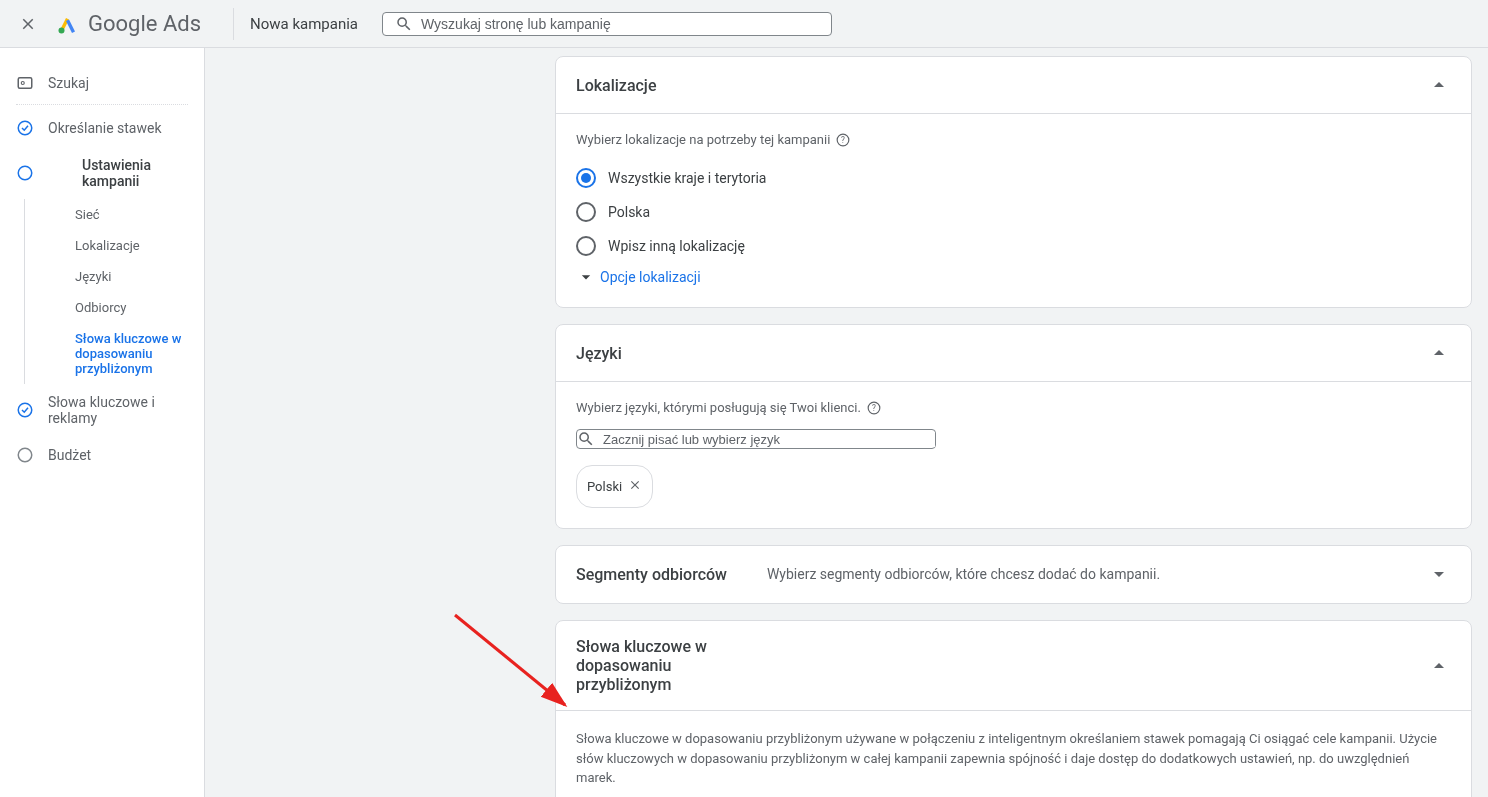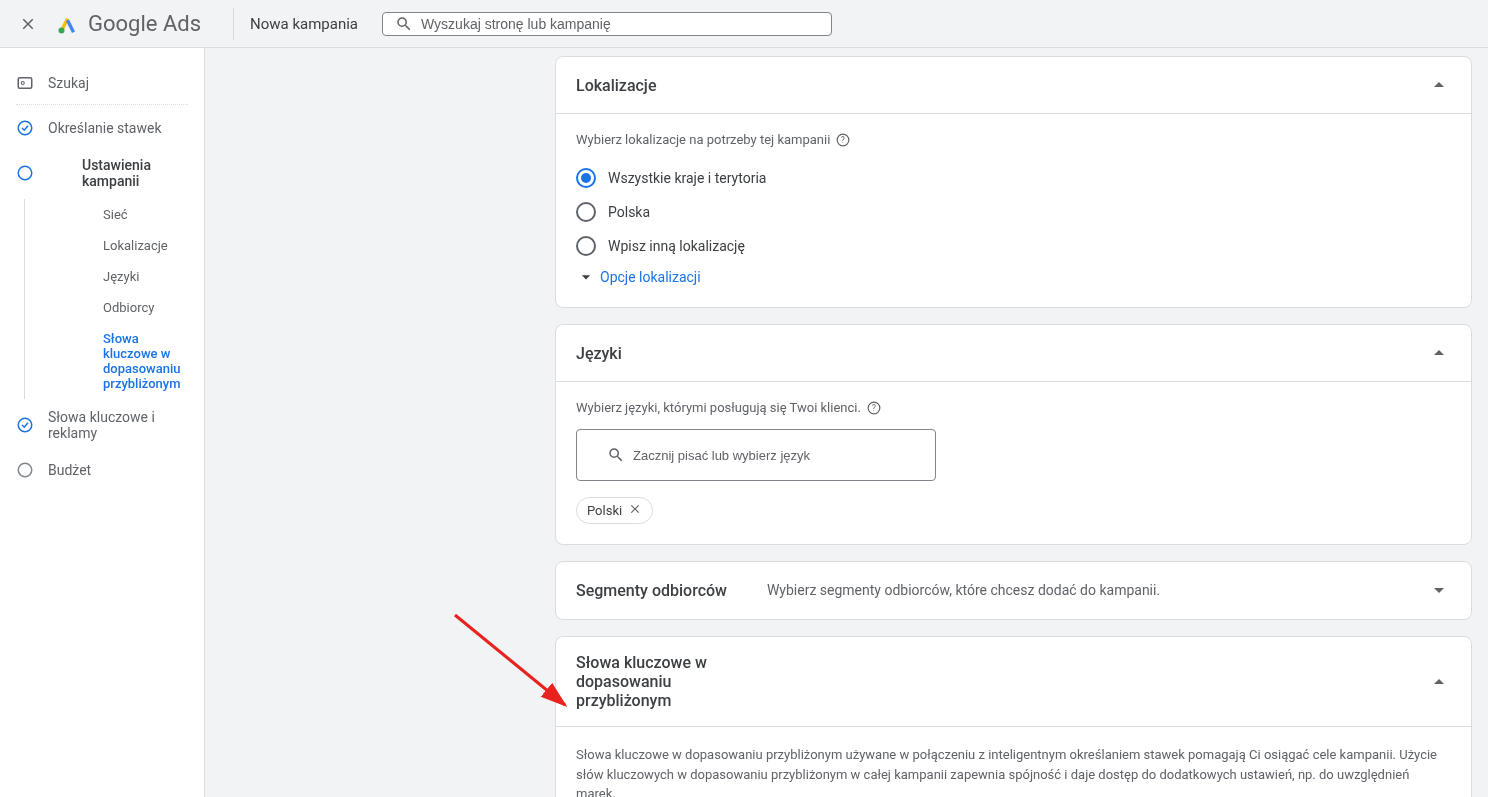--- a/index.html
+++ b/index.html
@@ -15,46 +15,46 @@
     .search-bar .search-icon { color: #5f6368; margin-right: 8px; }
     .search-bar input { border: none; outline: none; font-size: 14px; flex: 1; color: #3c4043; }
     .search-bar input::placeholder { color: #5f6368; }
     
     .container { display: flex; height: calc(100vh - 48px); }
     .sidebar { width: 205px; background: #fff; padding: 16px 0; border-right: 1px solid #dadce0; overflow-y: auto; }
     .sidebar-item { display: flex; align-items: center; padding: 10px 16px; cursor: pointer; color: #5f6368; font-size: 14px; }
     .sidebar-item.bold { font-weight: 500; color: #3c4043; gap: 34px; }
     .sidebar-item .step-icon { width: 18px; height: 18px; margin-right: 14px; flex-shrink: 0; }
     .sidebar-sep { border-top: 1px dotted #dadce0; margin: 2px 16px 4px 16px; }
-    .sidebar-sub { padding: 8px 16px 8px 78px; cursor: pointer; color: #5f6368; font-size: 13px; border-left: 1px solid #dadce0; margin-left: 24px; }
+    .sidebar-sub { padding: 8px 16px 8px 50px; cursor: pointer; color: #5f6368; font-size: 13px; border-left: 1px solid #dadce0; margin-left: 24px; }
     .sidebar-sub.active { color: #1a73e8; font-weight: 500; }
     
     .main { flex: 1; overflow-y: auto; padding: 8px 16px 0 350px; }
     .card { background: #fff; border: 1px solid #dadce0; border-radius: 8px; margin-bottom: 16px; }
     .card-header { display: flex; align-items: center; justify-content: space-between; padding: 16px 20px; cursor: pointer; border-bottom: 1px solid transparent; }
     .card-header.expanded { border-bottom-color: #dadce0; }
     .card-title { font-size: 16px; font-weight: 500; color: #3c4043; max-width: 140px; }
     .card-subtitle { color: #5f6368; font-size: 14px; flex: 1; margin-left: 40px; }
     .chevron { color: #5f6368; }
     .card-body { padding: 18px 20px 20px 20px; }
     .field-label { color: #5f6368; font-size: 13px; margin-bottom: 14px; display: flex; align-items: center; }
     .help-icon { margin-left: 6px; color: #5f6368; width: 14px; height: 14px; }
     .radio-option { display: flex; align-items: center; padding: 7px 0; cursor: pointer; }
     .radio-circle { width: 20px; height: 20px; border: 2px solid #5f6368; border-radius: 50%; margin-right: 12px; flex-shrink: 0; display: flex; align-items: center; justify-content: center; }
     .radio-circle.selected { border-color: #1a73e8; }
     .radio-circle.selected::after { content: ''; width: 10px; height: 10px; background: #1a73e8; border-radius: 50%; }
     .radio-label { color: #3c4043; font-size: 14px; }
     .expand-link { display: flex; align-items: center; color: #1a73e8; cursor: pointer; margin-top: 4px; font-size: 14px; }
     .expand-link .chev { margin-right: 4px; }
     
-    .lang-input { display: flex; align-items: center; border: 1px solid #80868b; border-radius: 4px; height: 52px; width: 360px; padding: 0 30px; margin-bottom: 16px; }
+    .lang-input { display: flex; align-items: center; border: 1px solid #80868b; border-radius: 4px; height: 20px; width: 360px; padding: 0 0; margin-bottom: 16px; }
     .lang-input input { border: none; outline: none; font-size: 13px; flex: 1; }
     .lang-input input::placeholder { color: #5f6368; }
     .lang-input .search-icon { color: #5f6368; margin-right: 8px; }
-    .chip { display: inline-flex; align-items: center; border: 1px solid #dadce0; border-radius: 16px; padding: 4px 10px; font-size: 13px; color: #3c4043; }
+    .chip { display: inline-flex; align-items: center; border: 1px solid #dadce0; border-radius: 16px; padding: 12px 10px; font-size: 13px; color: #3c4043; }
     .chip .chip-close { margin-left: 6px; color: #5f6368; cursor: pointer; }
     
     .desc-text { color: #5f6368; font-size: 13px; line-height: 1.5; margin-bottom: 12px; }
     
     .arrow-annotation { position: absolute; pointer-events: none; z-index: 100; }
   </style>
 </head>
 <body>
 
 <div class="header">

